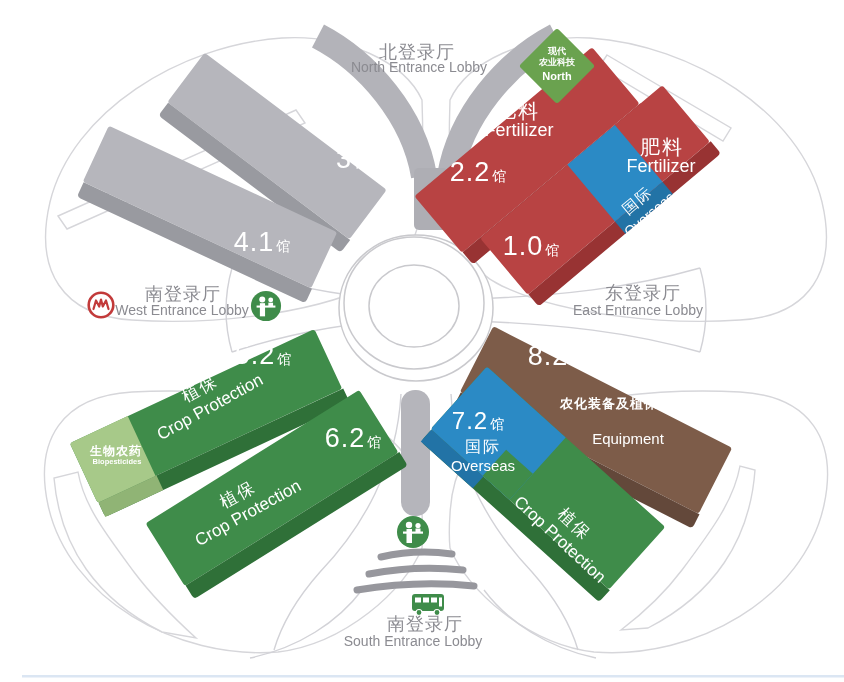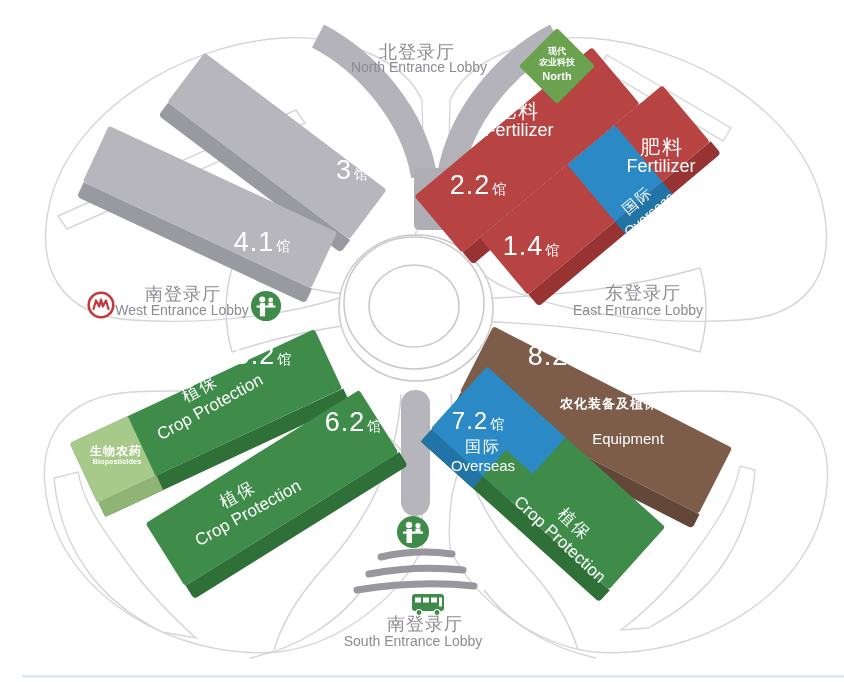--- a/index.html
+++ b/index.html
@@ -150,26 +150,26 @@
 
   <div class="ctr ent ent-cn" style="left:417px;top:52px">北登录厅</div>
   <div class="ctr ent ent-en" style="left:419px;top:67px">North Entrance Lobby</div>
   <div class="ctr ent ent-cn" style="left:183px;top:294px">南登录厅</div>
   <div class="ctr ent ent-en" style="left:182px;top:310px">West Entrance Lobby</div>
   <div class="ctr ent ent-cn" style="left:643px;top:293px">东登录厅</div>
   <div class="ctr ent ent-en" style="left:638px;top:310px">East Entrance Lobby</div>
   <div class="ctr ent ent-cn" style="left:425px;top:624px">南登录厅</div>
   <div class="ctr ent ent-en" style="left:413px;top:641px">South Entrance Lobby</div>
 
-  <div class="ctr lbl hallnum" style="left:352px;top:170px"><span class="n">3</span><span class="g">馆</span></div>
+  <div class="ctr lbl hallnum" style="left:352px;top:159px"><span class="n">3</span><span class="g">馆</span></div>
   <div class="ctr lbl hallnum" style="left:262px;top:242px"><span class="n">4.1</span><span class="g">馆</span></div>
-  <div class="ctr lbl hallnum" style="left:478px;top:185px"><span class="n">2.2</span><span class="g">馆</span></div>
-  <div class="ctr lbl hallnum" style="left:531px;top:246px"><span class="n">1.4</span><span class="g">馆</span></div>
+  <div class="ctr lbl hallnum" style="left:478px;top:172px"><span class="n">2.2</span><span class="g">馆</span></div>
+  <div class="ctr lbl hallnum" style="left:531px;top:246px"><span class="n">1.0</span><span class="g">馆</span></div>
   <div class="ctr lbl hallnum" style="left:263px;top:355px"><span class="n">5.2</span><span class="g">馆</span></div>
-  <div class="ctr lbl hallnum" style="left:353px;top:422px"><span class="n">6.2</span><span class="g">馆</span></div>
+  <div class="ctr lbl hallnum" style="left:353px;top:438px"><span class="n">6.2</span><span class="g">馆</span></div>
   <div class="ctr lbl hallnum" style="left:478px;top:421px"><span class="n" style="font-size:24px">7.2</span><span class="g">馆</span></div>
   <div class="ctr lbl hallnum" style="left:556px;top:356px"><span class="n">8.2</span><span class="g">馆</span></div>
 
   <div class="ctr lbl catcn" style="left:518px;top:111px">肥料</div>
   <div class="ctr lbl caten" style="left:519px;top:130px">Fertilizer</div>
   <div class="ctr lbl catcn" style="left:662px;top:147px">肥料</div>
   <div class="ctr lbl caten" style="left:661px;top:166px">Fertilizer</div>
   <div class="ctr lbl ovs" style="left:643px;top:207px;transform:translate(-50%,-50%) rotate(-40deg)">
     <div class="o1">国际</div>
       <div class="o2">Overseas</div>

